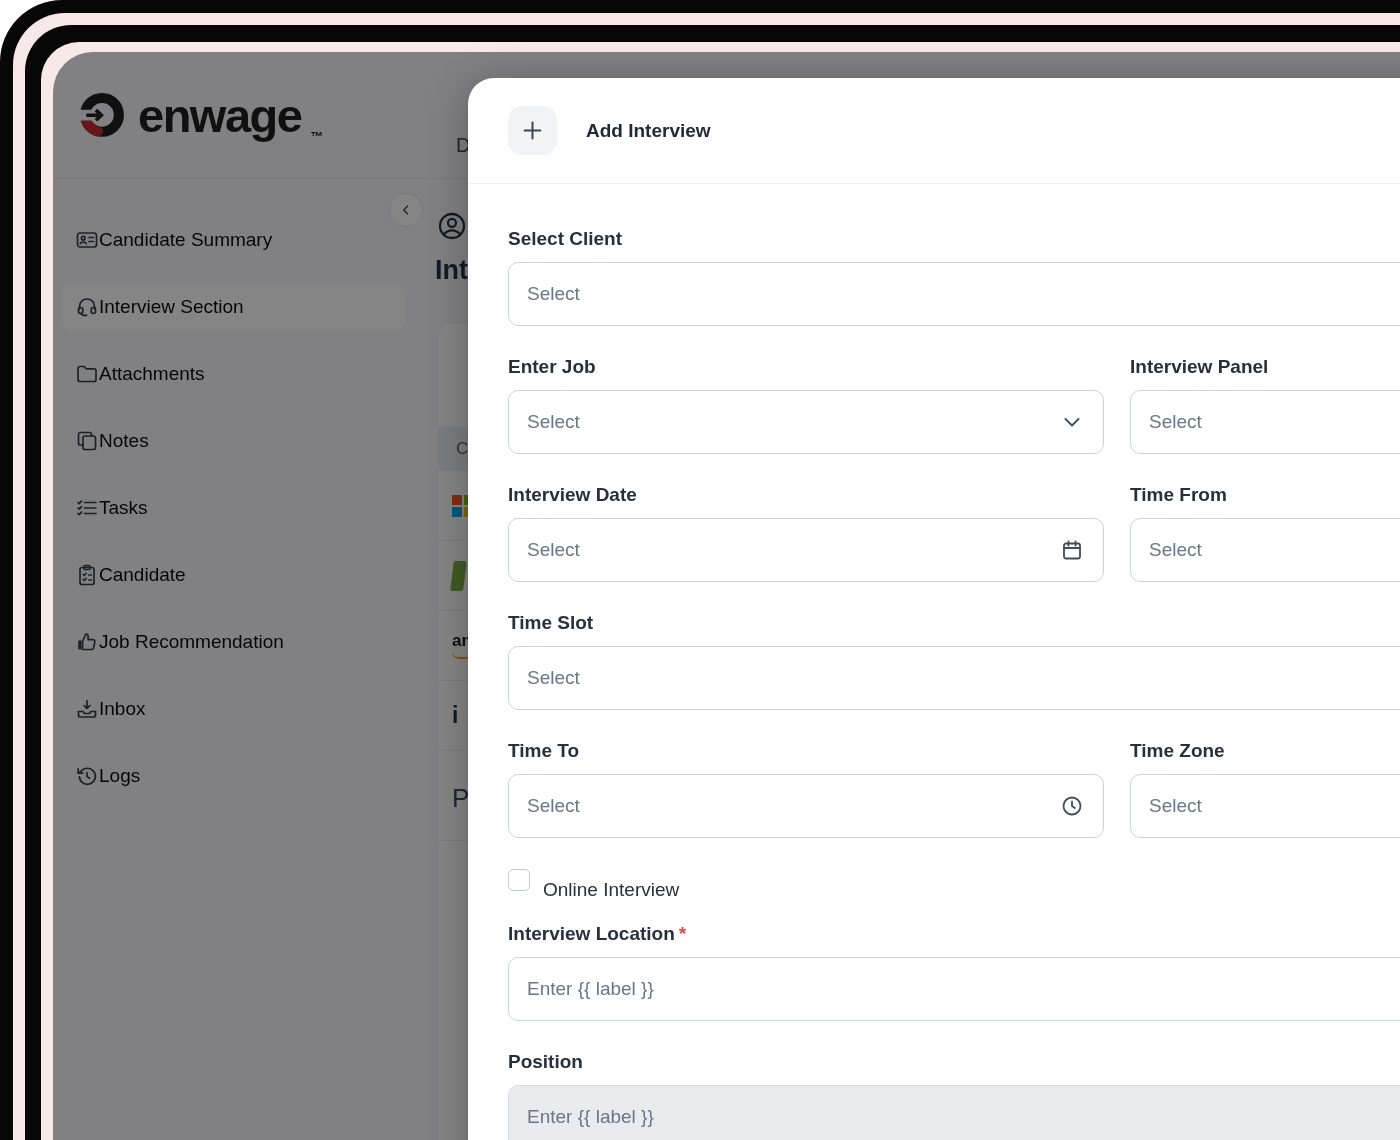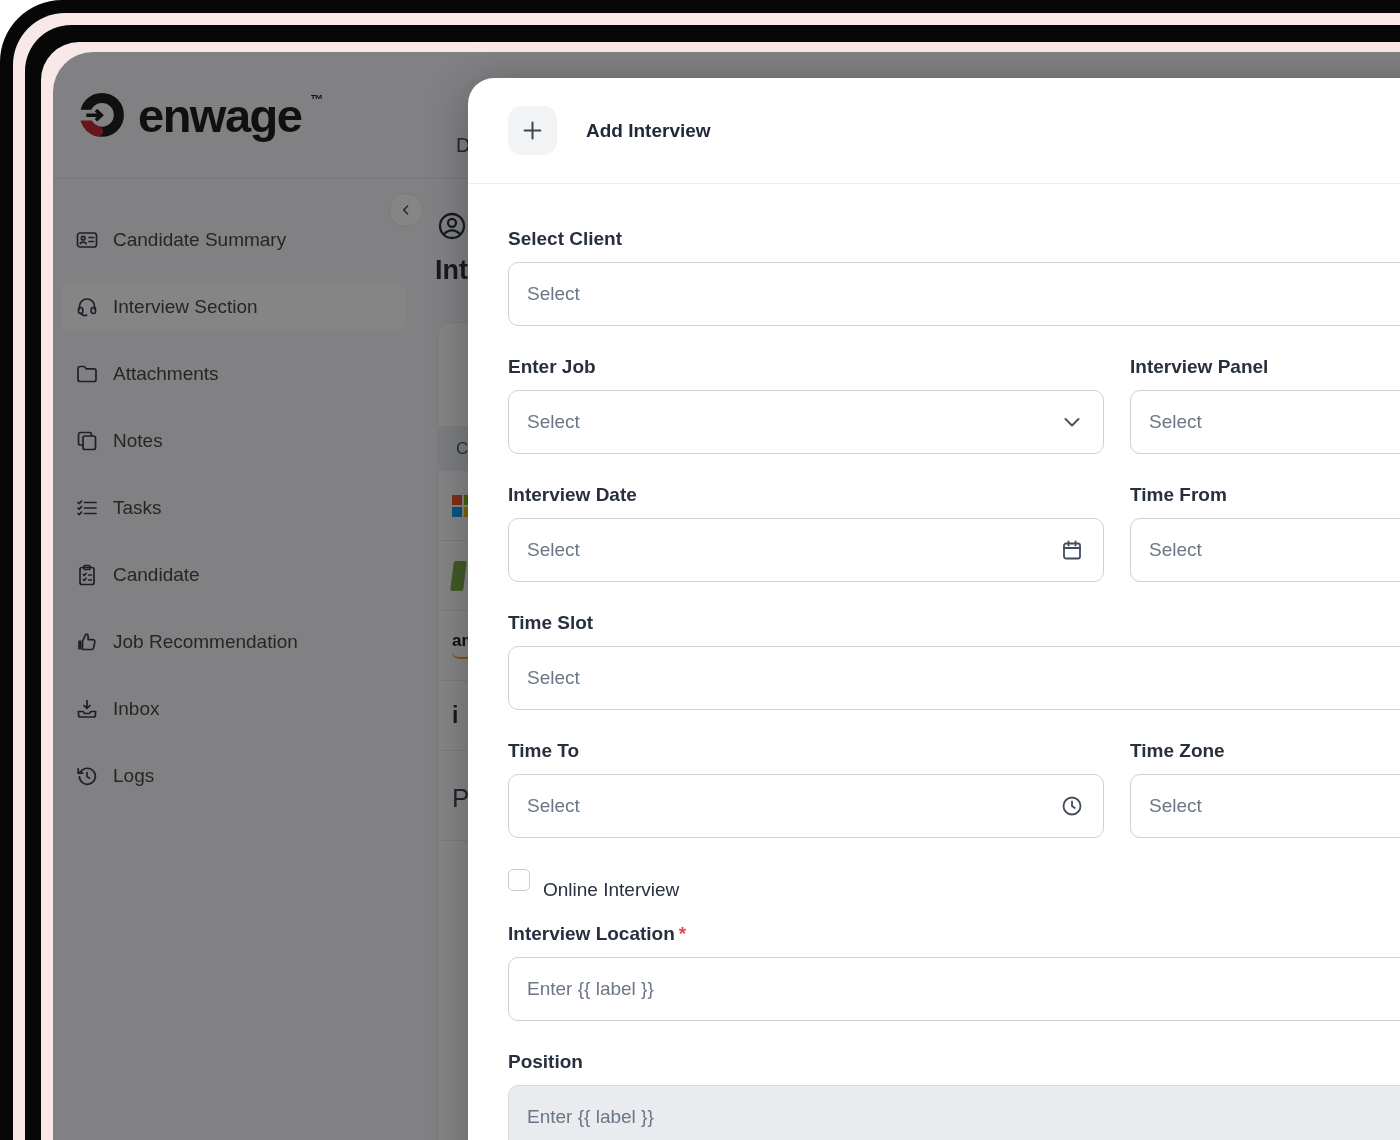--- a/index.html
+++ b/index.html
@@ -10,31 +10,31 @@
   
   .frame-b1{position:absolute;left:0;top:0;right:-90px;bottom:-90px;background:#070707;border-top-left-radius:62px;}
   .frame-p1{position:absolute;left:13px;top:13px;right:-90px;bottom:-90px;background:#f8e8e8;border-top-left-radius:52px;}
   .frame-b2{position:absolute;left:25px;top:25px;right:-90px;bottom:-90px;background:#070707;border-top-left-radius:46px;}
   .frame-p2{position:absolute;left:41px;top:42px;right:-90px;bottom:-90px;background:#f8e8e8;border-top-left-radius:38px;}
 
   
   .app{position:absolute;left:53px;top:52px;right:-40px;bottom:-40px;background:#f7f7f8;
        border-top-left-radius:40px;overflow:hidden;}
   .app-header{position:absolute;left:0;top:0;right:0;height:126px;border-bottom:1px solid #e3e4e7;}
-  .logo{position:absolute;left:22px;top:36px;display:flex;align-items:flex-start;gap:9px;}
+  .logo{position:absolute;left:22px;top:36px;display:flex;align-items:flex-end;gap:9px;}
   .logo-word{font-size:47px;font-weight:800;color:#141414;letter-spacing:-1.5px;line-height:56px;}
   .logo-tm{font-size:13px;font-weight:700;color:#141414;margin-top:4px;}
   .nav-partial{position:absolute;left:403px;top:82px;font-size:20px;color:#374151;}
 
   .collapse-btn{position:absolute;left:336px;top:141px;width:32px;height:32px;border-radius:50%;
        background:#ffffff;border:1px solid #e6e7ea;display:flex;align-items:center;justify-content:center;z-index:2;}
 
   .sidebar{position:absolute;left:0;top:126px;bottom:0;width:367px;padding-top:38px;box-sizing:border-box;}
   .side-item{position:relative;height:48px;margin:0 14px 19px 8px;border-radius:12px;
-       display:flex;align-items:center;padding-left:14px;gap:14px;color:#404040;font-size:19px;}
+       display:flex;align-items:center;padding-left:14px;color:#000000;font-size:19px;}
   .side-item.active{background:#ffffff;}
   .side-item .ic{width:24px;height:24px;flex:none;display:flex;}
   .side-item svg{stroke:#2f3640;}
 
   
   .avatar-glimpse{position:absolute;left:383px;top:158px;width:32px;height:32px;}
   .page-heading{position:absolute;left:382px;top:203px;font-size:27px;font-weight:800;color:#1f2937;}
   .bg-card{position:absolute;left:384px;top:270px;width:400px;bottom:-10px;background:#ffffff;
        border:1px solid #ececee;border-radius:14px;overflow:hidden;}
   .bg-card .thead{position:absolute;left:0;right:0;top:103px;height:45px;background:#edeff2;

